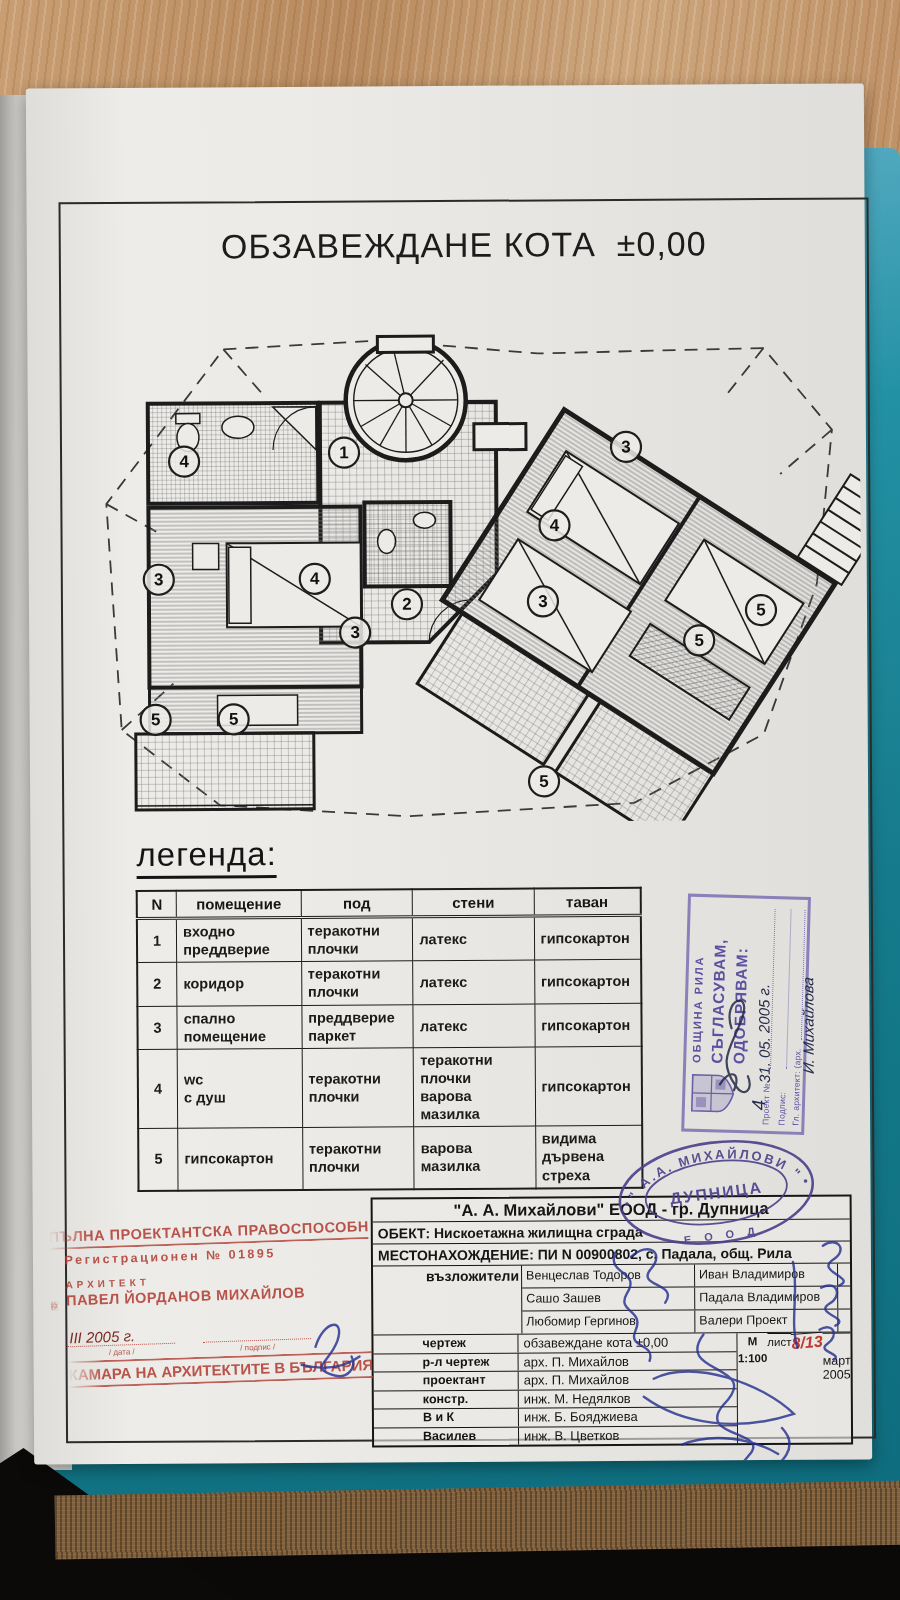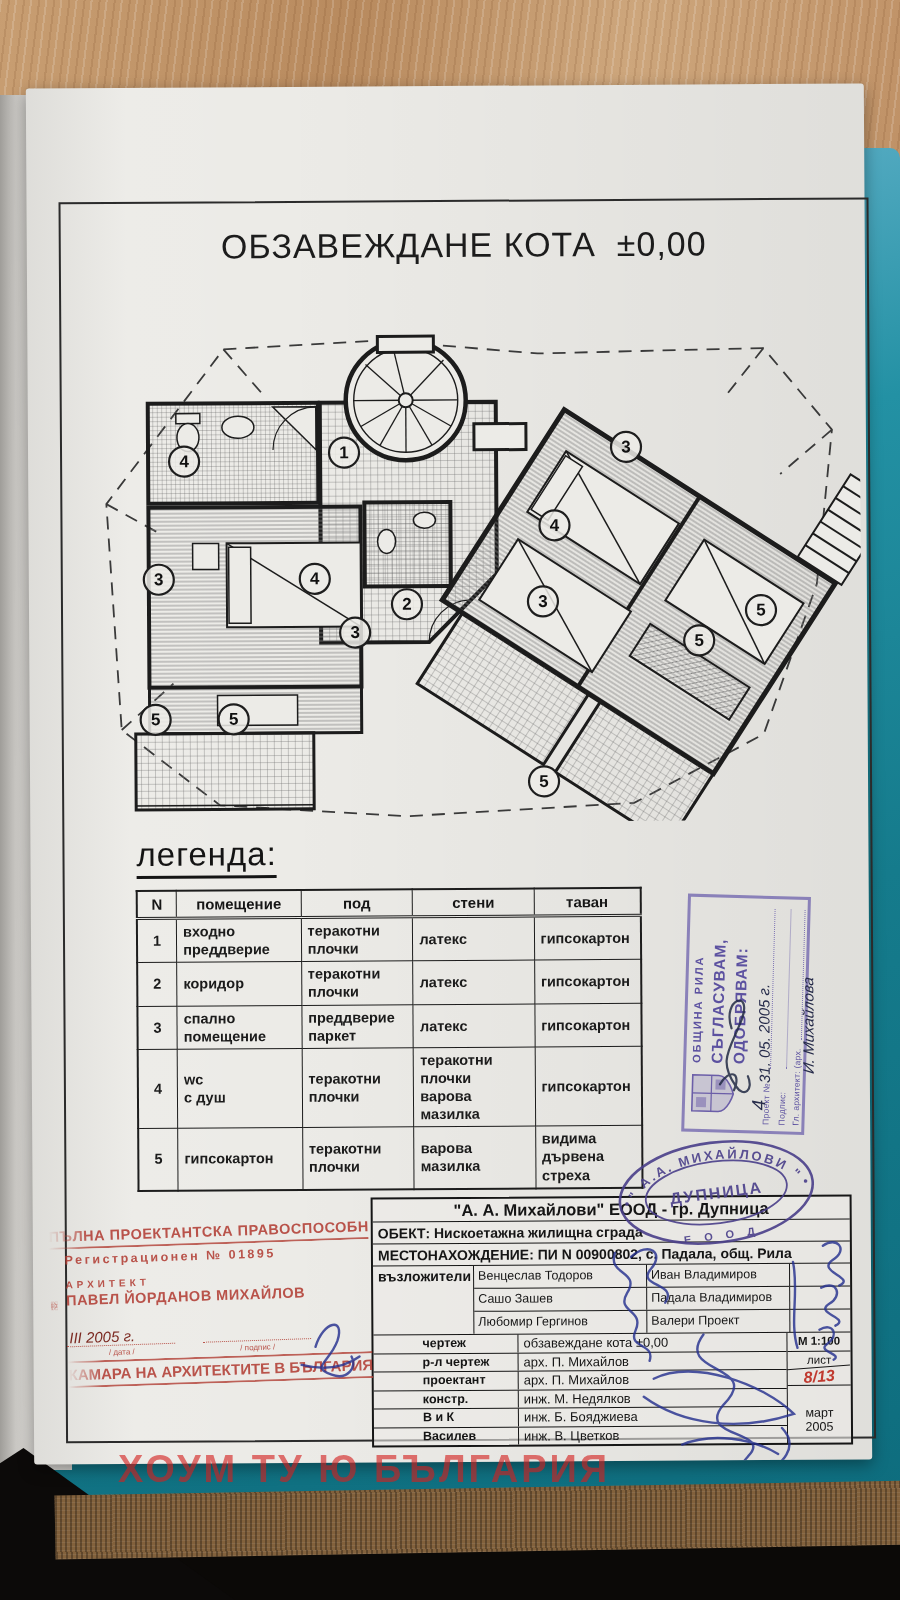--- a/index.html
+++ b/index.html
@@ -61,34 +61,34 @@
   
   .round-stamp{position:absolute;left:582px;top:1052px;z-index:5;transform:rotate(-7deg);opacity:.9;}
   
   .tblock{position:absolute;left:338px;top:1111px;width:477px;border:2.2px solid #161616;
     color:#151515;z-index:4;background:rgba(236,235,231,.6);}
   .tb-row{border-top:1.6px solid #161616;box-sizing:border-box;}
   .tb-row:first-child{border-top:none;}
   .tb-company{height:22px;text-align:center;font-size:16.5px;font-weight:bold;line-height:22px;}
   .tb-line{height:22px;font-size:14px;font-weight:bold;line-height:22px;padding-left:5px;white-space:nowrap;}
   .tb-clients{display:flex;}
-  .tb-clab{width:100px;font-size:14px;font-weight:bold;padding:2px 0 0 5px;box-sizing:border-box;}
+  .tb-clab{width:100px;font-size:14px;font-weight:bold;padding:2px 0 0 5px;box-sizing:border-box;margin-left:48px;}
   .tb-cright{flex:1;border-left:1.6px solid #161616;}
   .tb-crow{display:flex;height:22px;border-top:1.6px solid #161616;}
   .tb-crow:first-child{border-top:none;}
   .tb-c1{width:172px;font-size:12.5px;line-height:21px;padding-left:4px;box-sizing:border-box;}
   .tb-c2{width:143px;border-left:1.6px solid #161616;font-size:12.5px;line-height:21px;padding-left:4px;box-sizing:border-box;}
   .tb-c3{flex:1;border-left:1.6px solid #161616;}
   .tb-bottom{display:flex;}
   .tb-bleft{width:413px;}
   .tb-brow{display:flex;height:17.5px;border-top:1.6px solid #161616;}
   .tb-brow:first-child{border-top:none;}
   .tb-bl{width:100px;font-size:12.5px;font-weight:bold;line-height:17px;padding-left:5px;box-sizing:border-box;margin-left:44px;}
   .tb-bv{flex:1;border-left:1.6px solid #161616;font-size:13px;line-height:17px;padding-left:5px;box-sizing:border-box;}
-  .tb-bright{flex:1;border-left:1.6px solid #161616;display:flex;flex-direction:column;}
+  .tb-bright{flex:1;border-left:1.6px solid #161616;display:flex;flex-direction:row;}
   .tb-rc{border-top:1.6px solid #161616;font-size:11.5px;text-align:center;box-sizing:border-box;}
   .tb-rc:first-child{border-top:none;}
   .hand-red{color:#c03a30;font-style:italic;font-weight:bold;font-size:16px;transform:rotate(-4deg);}
   
   .lic-stamp{position:absolute;left:18px;top:1136px;width:320px;height:188px;z-index:5;
     transform:rotate(-1.6deg);color:rgba(178,62,52,.88);}
   .lic-top{font-size:14.5px;font-weight:bold;letter-spacing:.5px;text-align:center;white-space:nowrap;
     border-bottom:2px solid rgba(178,62,52,.8);padding-bottom:3px;
     -webkit-mask-image:linear-gradient(90deg,transparent 0,#000 40px);
     mask-image:linear-gradient(90deg,transparent 0,#000 40px);}
@@ -112,21 +112,20 @@
 <body>
 
 <div id="canvas">
 
   <div class="wood-top"></div>
   <div class="folder"></div>
   <div class="page-stack"></div>
   <div class="bottom-black"></div>
   <div class="bottom-wedge"></div>
   <div class="table-edge"></div>
-  <div class="watermark">ХОУМ ТУ Ю БЪЛГАРИЯ</div>
 
   <div class="page">
     <div class="frame">
       <div class="sheet-title">ОБЗАВЕЖДАНЕ КОТА  ±0,00</div>
     </div>
 
     <div class="plan">
       <svg width="784" height="488" viewBox="0 0 784 488">
         <defs>
           <pattern id="pgrid" width="7" height="7" patternUnits="userSpaceOnUse">

